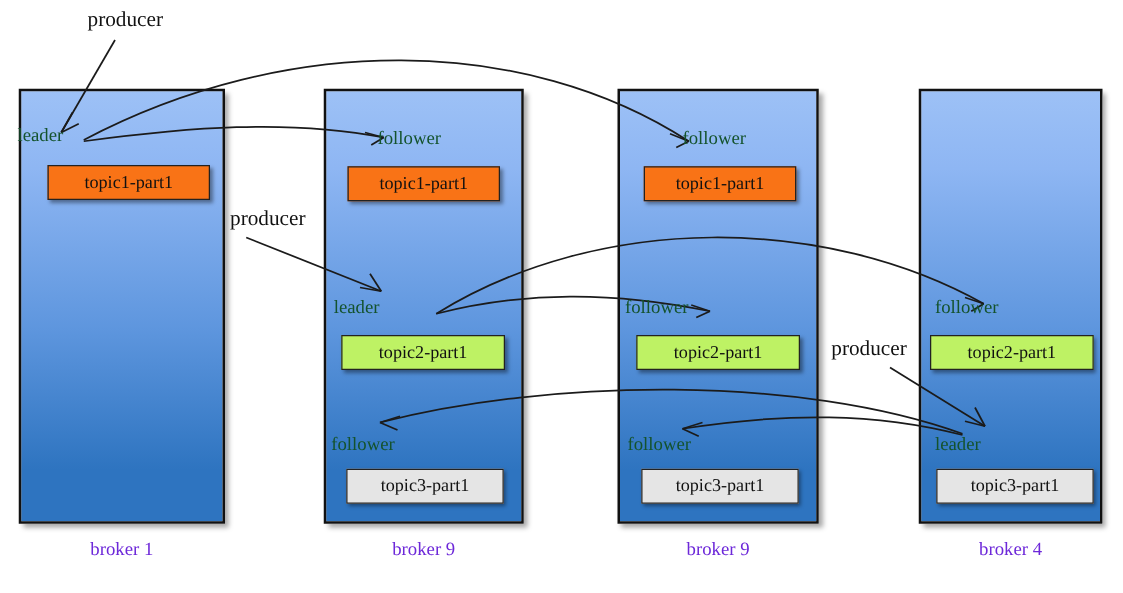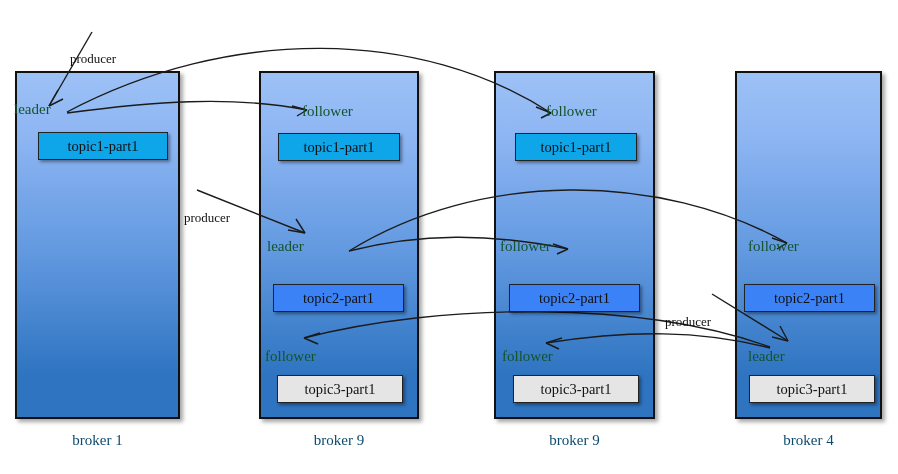--- a/index.html
+++ b/index.html
@@ -12,21 +12,21 @@
     position:absolute;
     border:2px solid #111;
     background:linear-gradient(to bottom,#9DC1F6 0%,#8EB6F3 18%,#5E96DE 55%,#2E74C0 88%,#2E74C0 100%);
     box-shadow:3px 3px 4px rgba(0,0,0,.35);
     box-sizing:border-box;
   }
   .broker-caption{
     position:absolute;
     text-align:center;
     font-size:15px;
-    color:#0c4a6e;
+    color:#6d28d9;
     white-space:nowrap;
   }
 
   
   .role{
     position:absolute;
     font-size:15px;
     color:#14532d;
     white-space:nowrap;
     z-index:6;
@@ -39,32 +39,31 @@
     box-sizing:border-box;
     text-align:center;
     font-size:14.5px;
     color:#111;
     line-height:26px;
     height:28px;
     box-shadow:2px 2px 3px rgba(0,0,0,.4);
     z-index:6;
     white-space:nowrap;
   }
-  .chip.t1{background:#0ea5e9;}
-  .chip.t2{background:#3b82f6;margin-top:16px;}
+  .chip.t1{background:#f97316;}
+  .chip.t2{background:#bef264;}
   .chip.t3{background:#e5e5e5;}
 
   
   .producer-label{
     position:absolute;
-    font-size:13px;
+    font-size:17px;
     color:#111;
     white-space:nowrap;
     z-index:7;
-    margin-top:45px;
   }
 
   
   #arrows{position:absolute;left:0;top:0;width:898px;height:474px;z-index:5;}
   #arrows path{fill:none;stroke:#1b1b1b;stroke-width:1.4;}
 </style>
 </head>
 <body>
 
 <div id="stage">

